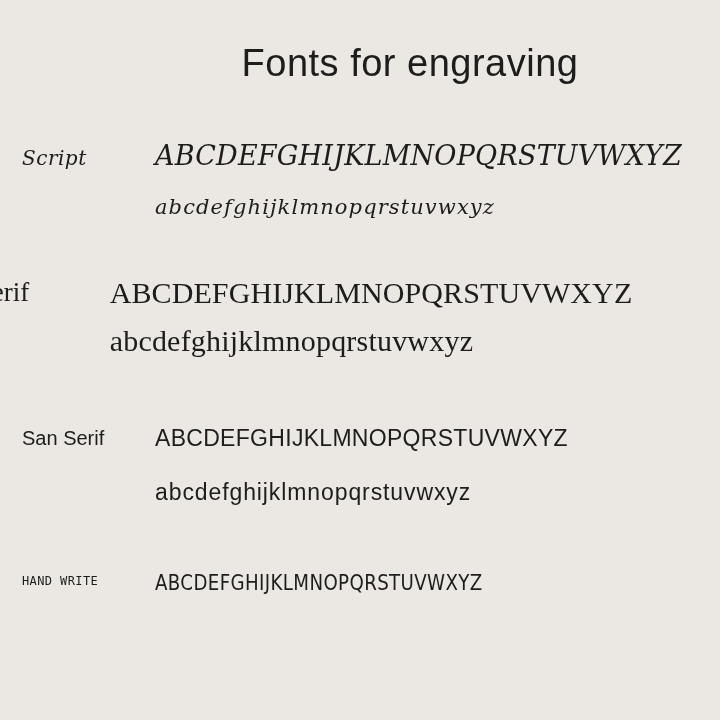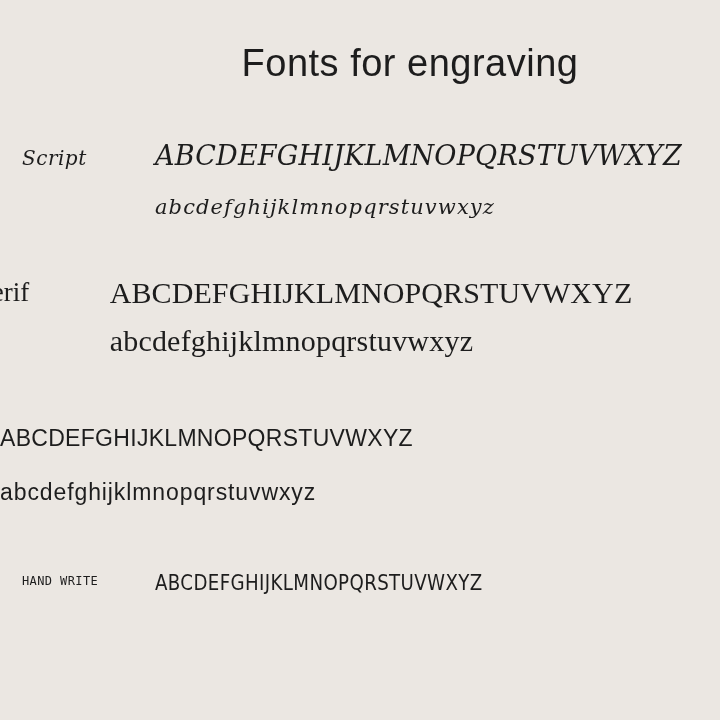--- a/index.html
+++ b/index.html
@@ -161,20 +161,21 @@
 
   <div class="row" id="row-serif">
     <div class="row-label">Serif</div>
     <div class="row-samples">
       <div class="sample sample-upper">ABCDEFGHIJKLMNOPQRSTUVWXYZ</div>
       <div class="sample sample-lower">abcdefghijklmnopqrstuvwxyz</div>
     </div>
   </div>
 
   <div class="row" id="row-sansserif">
+    <div class="row-label">San Serif</div>
     <div class="row-samples">
       <div class="sample sample-upper">ABCDEFGHIJKLMNOPQRSTUVWXYZ</div>
       <div class="sample sample-lower">abcdefghijklmnopqrstuvwxyz</div>
     </div>
   </div>
 
   <div class="row" id="row-handwrite">
     <div class="row-label">HAND WRITE</div>
     <div class="row-samples">
       <div class="sample sample-upper">ABCDEFGHIJKLMNOPQRSTUVWXYZ</div>

